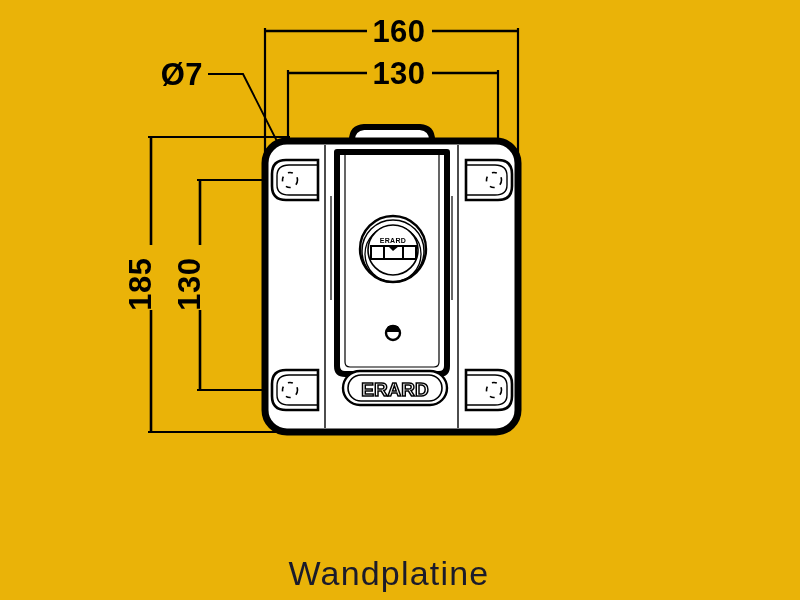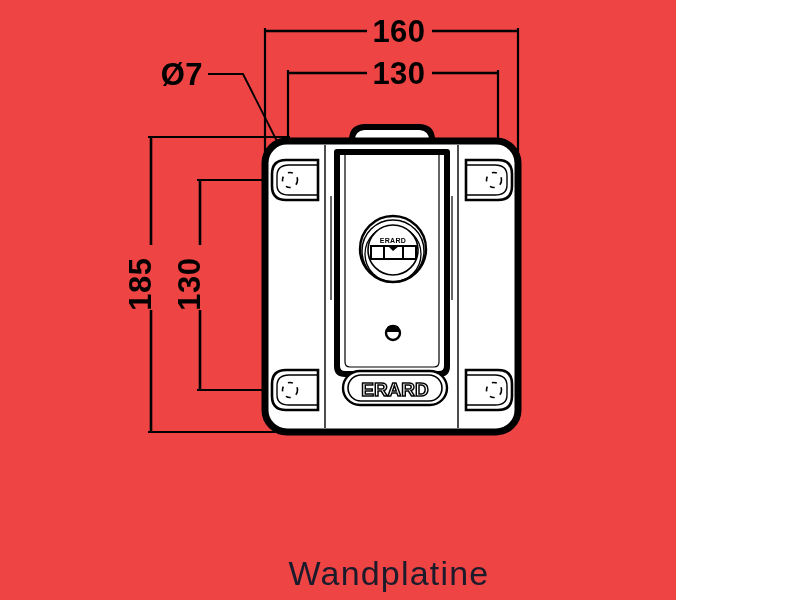--- a/index.html
+++ b/index.html
@@ -9,23 +9,23 @@
   }
   body {
     width: 800px;
     height: 600px;
     overflow: hidden;
     font-family: "Liberation Sans", sans-serif;
     color: #000000;
   }
   #drawing-root {
     position: relative;
-    width: 676px;
+    width: 800px;
     height: 600px;
-    background: #ef4444;
+    background: #eab308;
     text-decoration: underline;
   }
   #tech-svg {
     position: absolute;
     left: 0;
     top: 0;
     width: 800px;
     height: 600px;
     display: block;
   }

